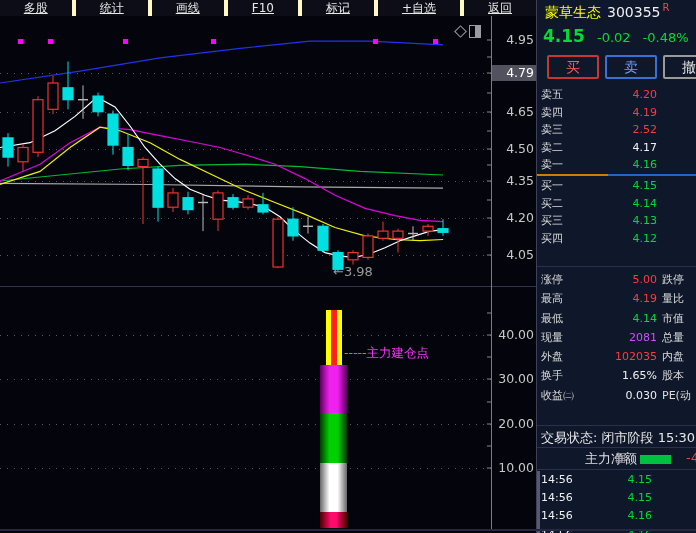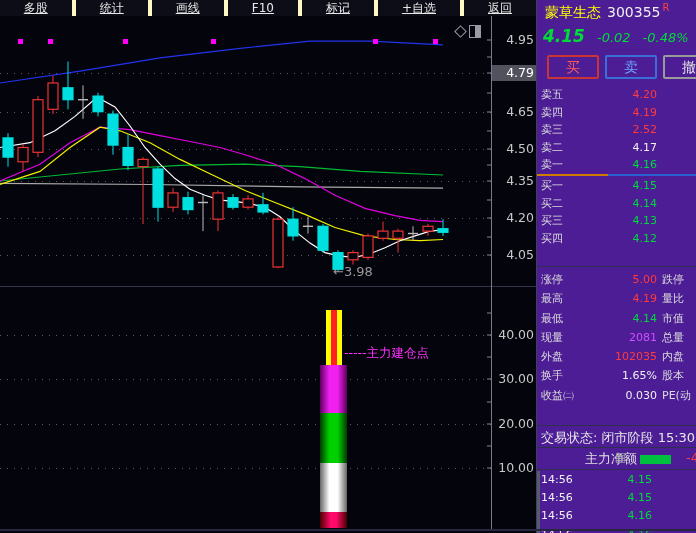--- a/index.html
+++ b/index.html
@@ -15,26 +15,26 @@
   #chart{position:absolute;left:0;top:0;z-index:1;}
   
   .cicon{position:absolute;z-index:6;}
   .diamond{left:456px;top:27px;width:7px;height:7px;border:1px solid #9a9aa6;transform:rotate(45deg);}
   .split{left:469px;top:25px;width:10px;height:11px;border:1px solid #9a9aa6;position:absolute;}
   .split::after{content:"";position:absolute;right:0;top:0;width:5px;height:11px;background:#9a9aa6;}
   
   .vline{position:absolute;left:536px;top:0;width:1px;height:533px;background:#40405a;z-index:7;}
   .bottomline{position:absolute;left:0;top:529px;width:696px;height:2px;background:#27273f;z-index:7;}
   
-  .qp{position:absolute;left:537px;top:0;width:159px;height:533px;background:#4c1d95;overflow:hidden;z-index:4;}
+  .qp{position:absolute;left:537px;top:0;width:159px;height:533px;background:#0f172a;overflow:hidden;z-index:4;}
   .qp-header{position:absolute;left:8px;top:2px;white-space:nowrap;}
   .q-name{color:#ffff00;font-size:14px;}
   .q-code{color:#f0f0f0;font-size:14px;margin-left:6px;}
   .q-tag{color:#ff4040;font-size:10px;vertical-align:top;margin-left:2px;}
-  .qp-price{position:absolute;left:6px;top:26px;white-space:nowrap;color:#00dc37;font-style:italic;}
+  .qp-price{position:absolute;left:6px;top:26px;white-space:nowrap;color:#00dc37;}
   .q-last{font-size:17px;font-weight:bold;}
   .q-chg,.q-pct{font-size:13px;margin-left:12px;}
   .qp-buttons{position:absolute;left:10px;top:55px;display:flex;gap:6px;}
   .qbtn{width:48px;height:20px;line-height:20px;text-align:center;font-size:14px;border:2px solid;
         border-radius:2px;background:transparent;cursor:default;flex:none;}
   .qbtn.buy{border-color:#c93535;color:#ff5a5a;}
   .qbtn.sell{border-color:#3a6fd8;color:#6fa0ff;}
   .qbtn.cancel{border-color:#9a9a9a;color:#e0e0e0;}
   .qrow{position:relative;height:17.5px;line-height:17.5px;font-size:11px;}
   .ql{position:absolute;left:4px;color:#dcdcdc;}

